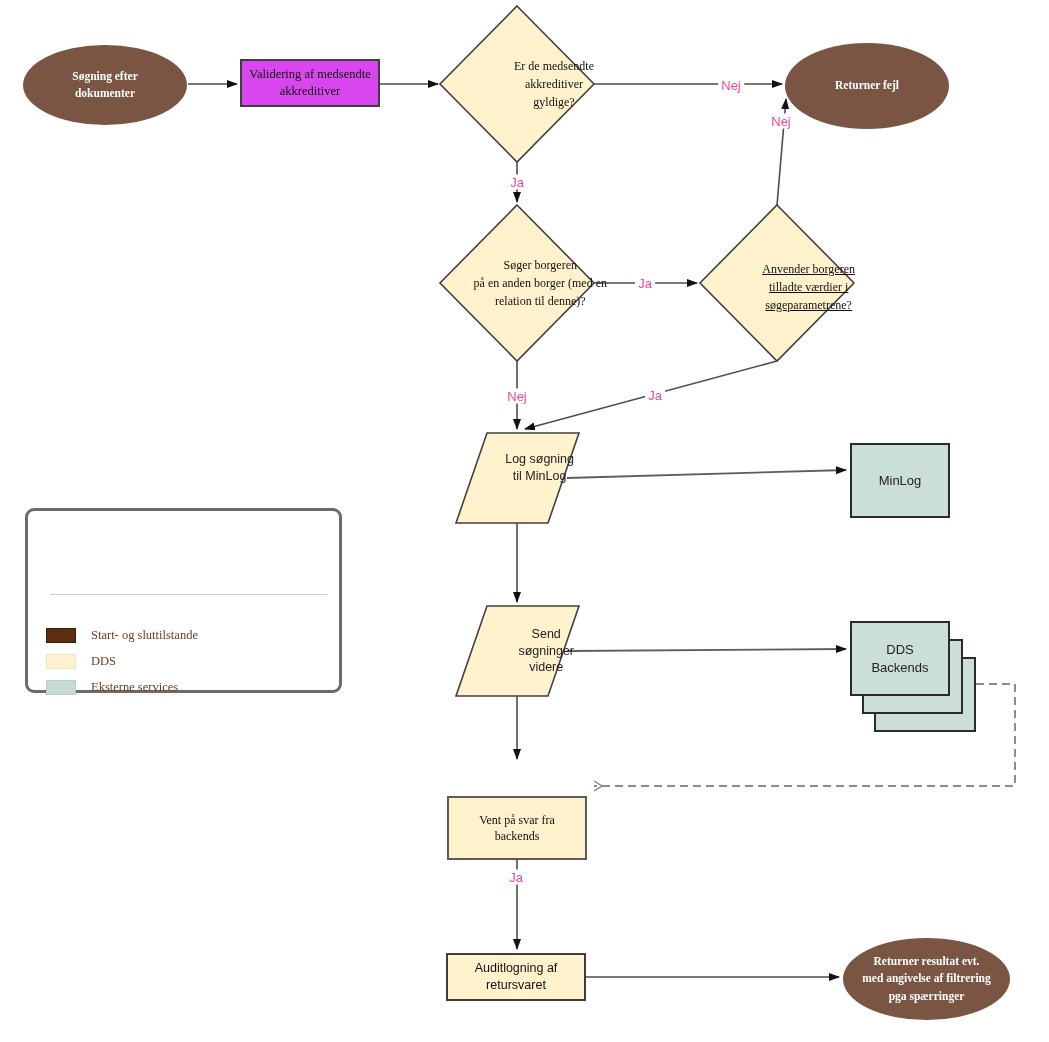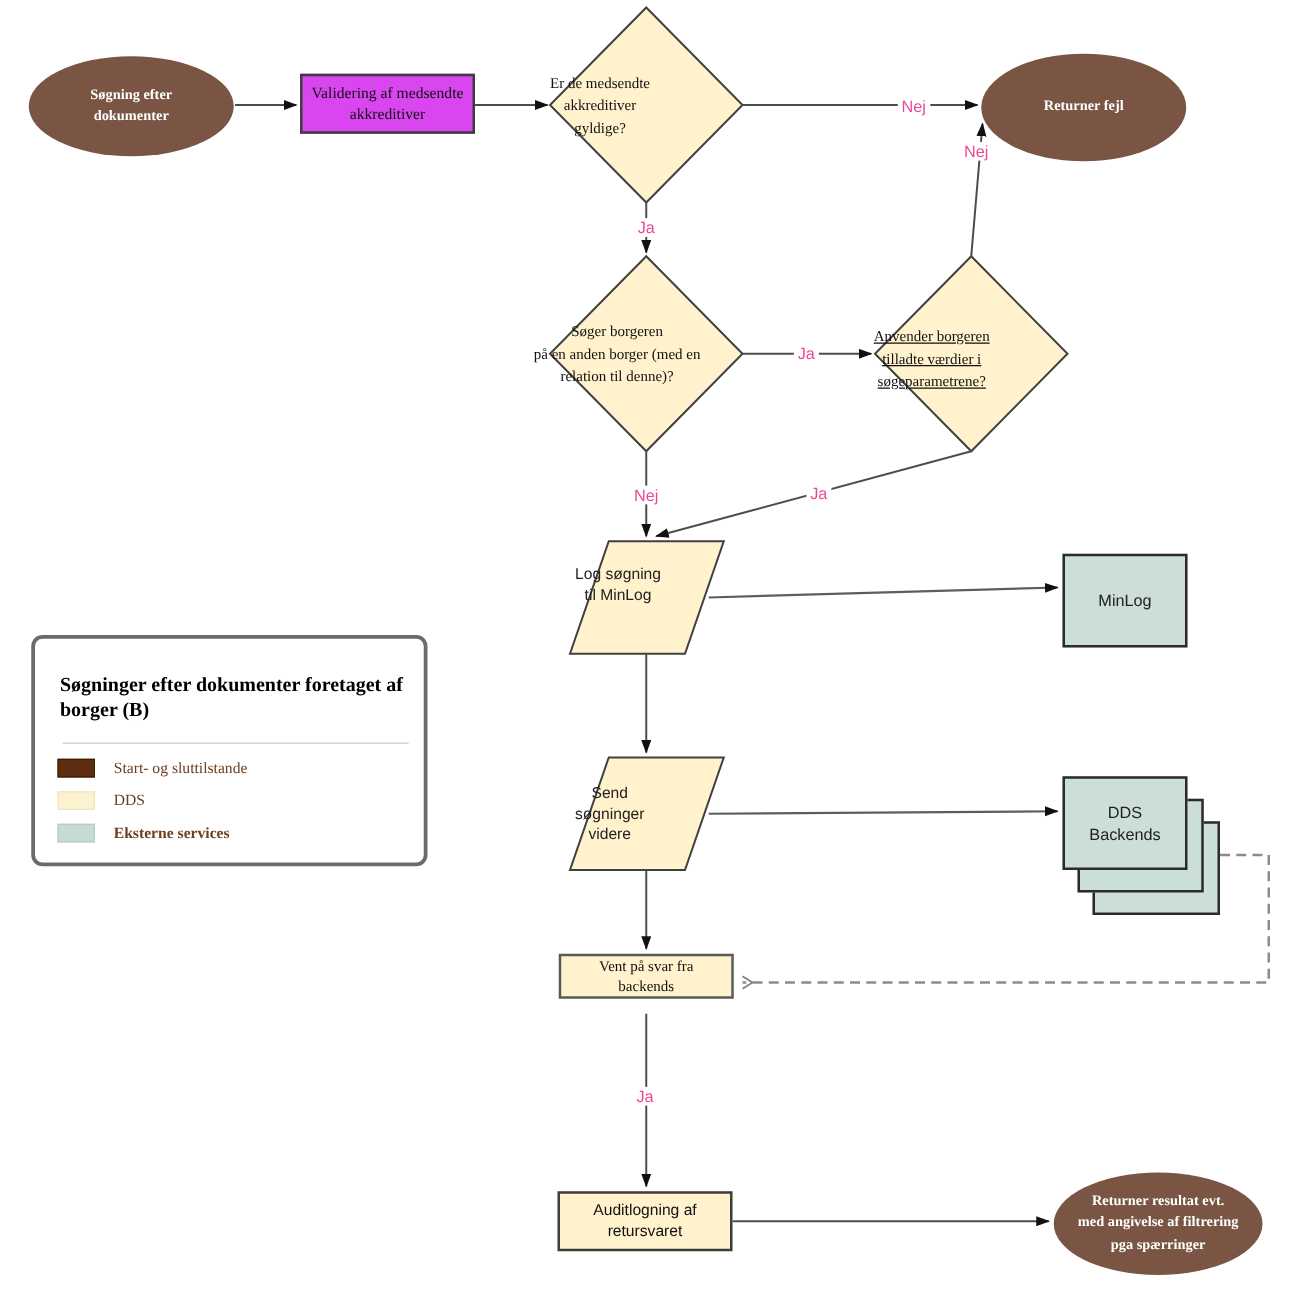--- a/index.html
+++ b/index.html
@@ -4,31 +4,31 @@
 <style>
   html,body{margin:0;padding:0;background:#ffffff;}
   #canvas{position:relative;width:1049px;height:1042px;background:#ffffff;overflow:hidden;
           font-family:"Liberation Serif",serif;}
   #wires{position:absolute;left:0;top:0;z-index:1;}
   .node{position:absolute;box-sizing:border-box;z-index:2;display:flex;align-items:center;justify-content:center;text-align:center;}
   .lbl{white-space:pre-line;}
   .ellipse{border-radius:50%;color:#ffffff;font-weight:bold;font-size:11.5px;line-height:1.5;}
   .rect-dds{border:2px solid #3d3d3d;font-size:12.5px;color:#111;line-height:1.35;}
   .rect-ext{border:2px solid #2b2b2b;font-family:"Liberation Sans",sans-serif;font-size:13px;color:#222;line-height:1.35;margin-top:10px;}
-  .overlay{position:absolute;z-index:3;display:flex;align-items:center;justify-content:flex-start;text-align:center;color:#111;}
+  .overlay{position:absolute;z-index:3;display:flex;align-items:center;justify-content:flex-end;text-align:center;color:#111;}
   .serif-lbl{font-size:12px;line-height:1.5;}
   .sans-lbl{font-family:"Liberation Sans",sans-serif;font-size:12.5px;line-height:1.35;color:#222;}
   .elabel{position:absolute;z-index:4;transform:translate(-50%,-50%);background:#ffffff;padding:0 3px;
           font-family:"Liberation Sans",sans-serif;font-size:13px;color:#ec4899;}
   
   #legend{position:absolute;left:25px;top:508px;width:317px;height:185px;box-sizing:border-box;
           border:3px solid #6b6b6b;border-radius:9px;background:#fff;z-index:2;}
   #legend-title{position:absolute;left:20px;top:28px;width:292px;font-weight:bold;font-size:16px;line-height:1.25;color:#000;}
   #legend-divider{position:absolute;left:22px;top:83px;width:277px;border-top:1px solid #cccccc;}
-  .legend-row{position:absolute;left:18px;display:flex;align-items:center;}
+  .legend-row{position:absolute;left:18px;display:flex;align-items:center;margin-top:21px;}
   .swatch{width:30px;height:15px;margin-right:15px;box-sizing:border-box;}
   .legend-label{font-size:12.5px;color:#6e3e1d;}
 </style>
 </head>
 <body>
 
 <div id="canvas">
 
   <svg id="wires" width="1049" height="1042" viewBox="0 0 1049 1042">
     <defs>
@@ -75,21 +75,21 @@
 pga spærringer</div>
   </div>
   <div class="node ellipse" style="left: 785px; top: 43px; width: 164px; height: 86px; background-color: rgb(122, 85, 68);">
     <div class="lbl">Returner fejl</div>
   </div>
 
   <div class="node rect-dds" style="left: 240px; top: 59px; width: 140px; height: 48px; background-color: #d946ef;">
     <div class="lbl">Validering af medsendte
 akkreditiver</div>
   </div>
-  <div class="node rect-dds" style="left: 447px; top: 763px; width: 140px; height: 36px; border-color: rgb(90, 90, 90); font-size: 12px; background-color: rgb(255, 242, 204);">
+  <div class="node rect-dds" style="left: 447px; top: 796px; width: 140px; height: 64px; border-color: rgb(90, 90, 90); font-size: 12px; background-color: rgb(255, 242, 204);">
     <div class="lbl">Vent på svar fra
 backends</div>
   </div>
   <div class="node rect-dds" style="left: 446px; top: 953px; width: 140px; height: 48px; font-family: &quot;Liberation Sans&quot;, sans-serif; background-color: rgb(255, 242, 204);">
     <div class="lbl">Auditlogning af
 retursvaret</div>
   </div>
 
   <div class="node rect-ext" style="left: 850px; top: 433px; width: 100px; height: 75px; background-color: rgb(203, 222, 217);">
     <div class="lbl">MinLog</div>
@@ -128,29 +128,28 @@
 
   <div class="elabel" style="left:731px;top:85px;">Nej</div>
   <div class="elabel" style="left:781px;top:121px;">Nej</div>
   <div class="elabel" style="left:517px;top:182px;">Ja</div>
   <div class="elabel" style="left:645px;top:283px;">Ja</div>
   <div class="elabel" style="left:517px;top:396px;">Nej</div>
   <div class="elabel" style="left:655px;top:395px;">Ja</div>
   <div class="elabel" style="left:516px;top:877px;">Ja</div>
 
   <div id="legend">
-    <div id="legend-title">Søgninger efter dokumenter foretaget af borger (B)</div>
     <div id="legend-divider"></div>
     <div class="legend-row" style="top:96px;">
       <div class="swatch" style="border: 1px solid rgb(60, 29, 6); background-color: rgb(92, 45, 14);"></div>
       <div class="legend-label">Start- og sluttilstande</div>
     </div>
     <div class="legend-row" style="top:122px;">
       <div class="swatch" style="border: 1px solid rgb(239, 227, 192); background-color: rgb(252, 242, 208);"></div>
       <div class="legend-label">DDS</div>
     </div>
-    <div class="legend-row" style="top:148px;font-weight:bold;">
+    <div class="legend-row" style="top:148px;">
       <div class="swatch" style="border: 1px solid rgb(183, 204, 200); background-color: rgb(198, 218, 214);"></div>
       <div class="legend-label">Eksterne services</div>
     </div>
   </div>
 
 </div>
 
 </body></html>

